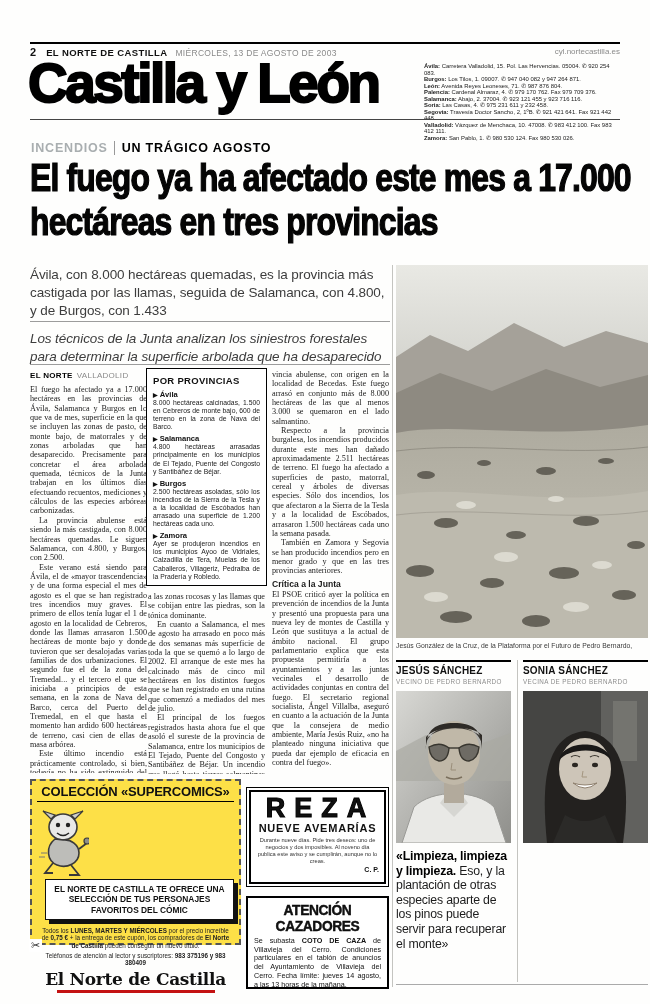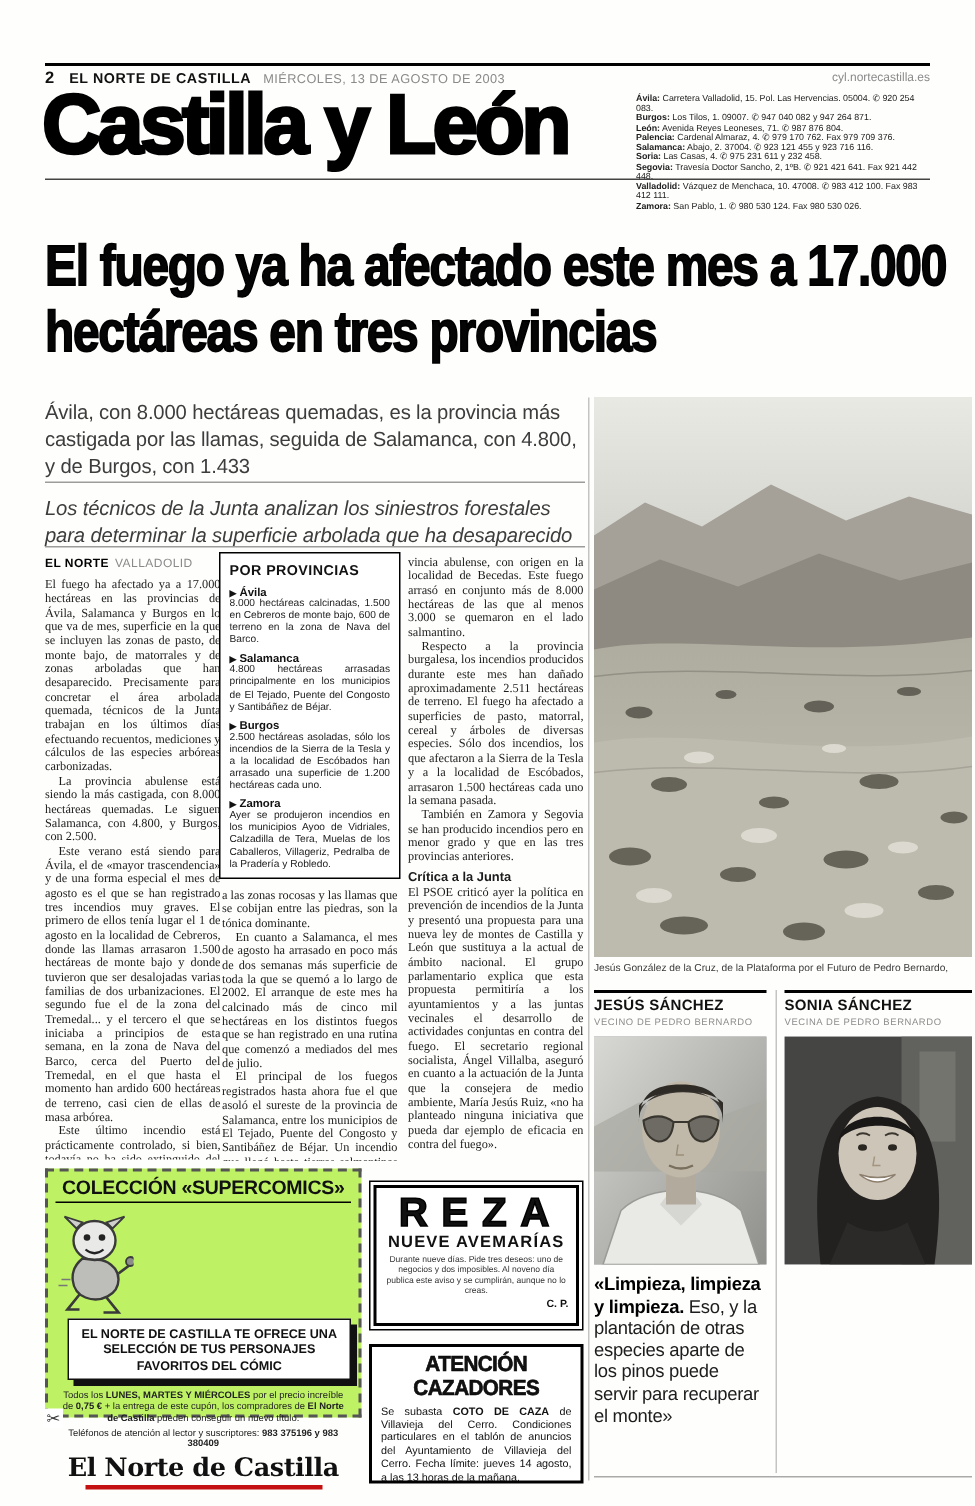--- a/index.html
+++ b/index.html
@@ -68,21 +68,21 @@
   .prof.pA{left:0;width:115px;} .prof.pB{left:127px;width:125px;}
   .prof .nrule{height:2px;background:#000;margin-bottom:3px;}
   .prof .nm{font-weight:bold;font-size:10px;letter-spacing:.2px;}
   .prof .rl{font-size:6.3px;color:#8d8d8d;letter-spacing:.4px;margin:2px 0 6px;}
   .prof .ph{width:100%;height:152px;background:#9b9b9b;}
   .prof .qt{margin-top:6px;font-size:12.3px;line-height:14.6px;color:#1d1d1d;letter-spacing:-.2px;}
   .prof .qt b{color:#000;}
 
   
   .coupon{position:absolute;left:30px;top:779px;width:211px;height:166px;border:2px dashed #555;
-          box-sizing:border-box;background:#bef264;padding:3px 5px;}
+          box-sizing:border-box;background:#fde047;padding:3px 5px;}
   .cp-title{font-weight:bold;font-size:13px;text-align:center;letter-spacing:-.2px;
             border-bottom:1px solid #000;padding-bottom:2px;}
   .cp-row{display:flex;margin-top:5px;align-items:flex-start;flex-direction:column;}
   .cp-cartoon{width:52px;height:72px;flex:none;}
   .cp-promo{margin-left:8px;flex:1;background:#fff;border:1px solid #111;box-shadow:4px 4px 0 #111;
             font-weight:bold;font-size:8.4px;line-height:10.3px;text-align:center;padding:4px 3px;}
   .cp-body{margin-top:7px;font-size:6.3px;line-height:7.5px;text-align:center;color:#222;padding:0 4px;}
   .cp-phones{margin-top:3px;font-size:6.3px;text-align:center;color:#222;}
   .cp-phones b{font-weight:bold;}
   .cp-logo{margin-top:3px;text-align:center;font-family:"DejaVu Serif",serif;font-weight:bold;
@@ -124,20 +124,23 @@
     <div><b>León:</b> <span>Avenida Reyes Leoneses, 71. ✆ 987 876 804.</span></div>
     <div><b>Palencia:</b> <span>Cardenal Almaraz, 4. ✆ 979 170 762. Fax 979 709 376.</span></div>
     <div><b>Salamanca:</b> <span>Abajo, 2. 37004. ✆ 923 121 455 y 923 716 116.</span></div>
     <div><b>Soria:</b> <span>Las Casas, 4. ✆ 975 231 611 y 232 458.</span></div>
     <div><b>Segovia:</b> <span>Travesía Doctor Sancho, 2, 1ºB. ✆ 921 421 641. Fax 921 442 448.</span></div>
     <div><b>Valladolid:</b> <span>Vázquez de Menchaca, 10. 47008. ✆ 983 412 100. Fax 983 412 111.</span></div>
     <div><b>Zamora:</b> <span>San Pablo, 1. ✆ 980 530 124. Fax 980 530 026.</span></div>
   </div>
   <div class="title-rule"></div>
 
+  <div class="kicker">
+    <span class="k1">INCENDIOS</span><span class="k2">UN TRÁGICO AGOSTO</span>
+  </div>
   <div class="headline">El fuego ya ha afectado este mes a 17.000 hectáreas en tres provincias</div>
 
   <div class="sub sub1">Ávila, con 8.000 hectáreas quemadas, es la provincia más castigada por las llamas, seguida de Salamanca, con 4.800, y de Burgos, con 1.433</div>
   <div class="rule-s1"></div>
   <div class="sub sub2">Los técnicos de la Junta analizan los siniestros forestales para determinar la superficie arbolada que ha desaparecido</div>
   <div class="rule-s2"></div>
 
   <div class="vdiv-main"></div>
 
   <div class="photo-main">

